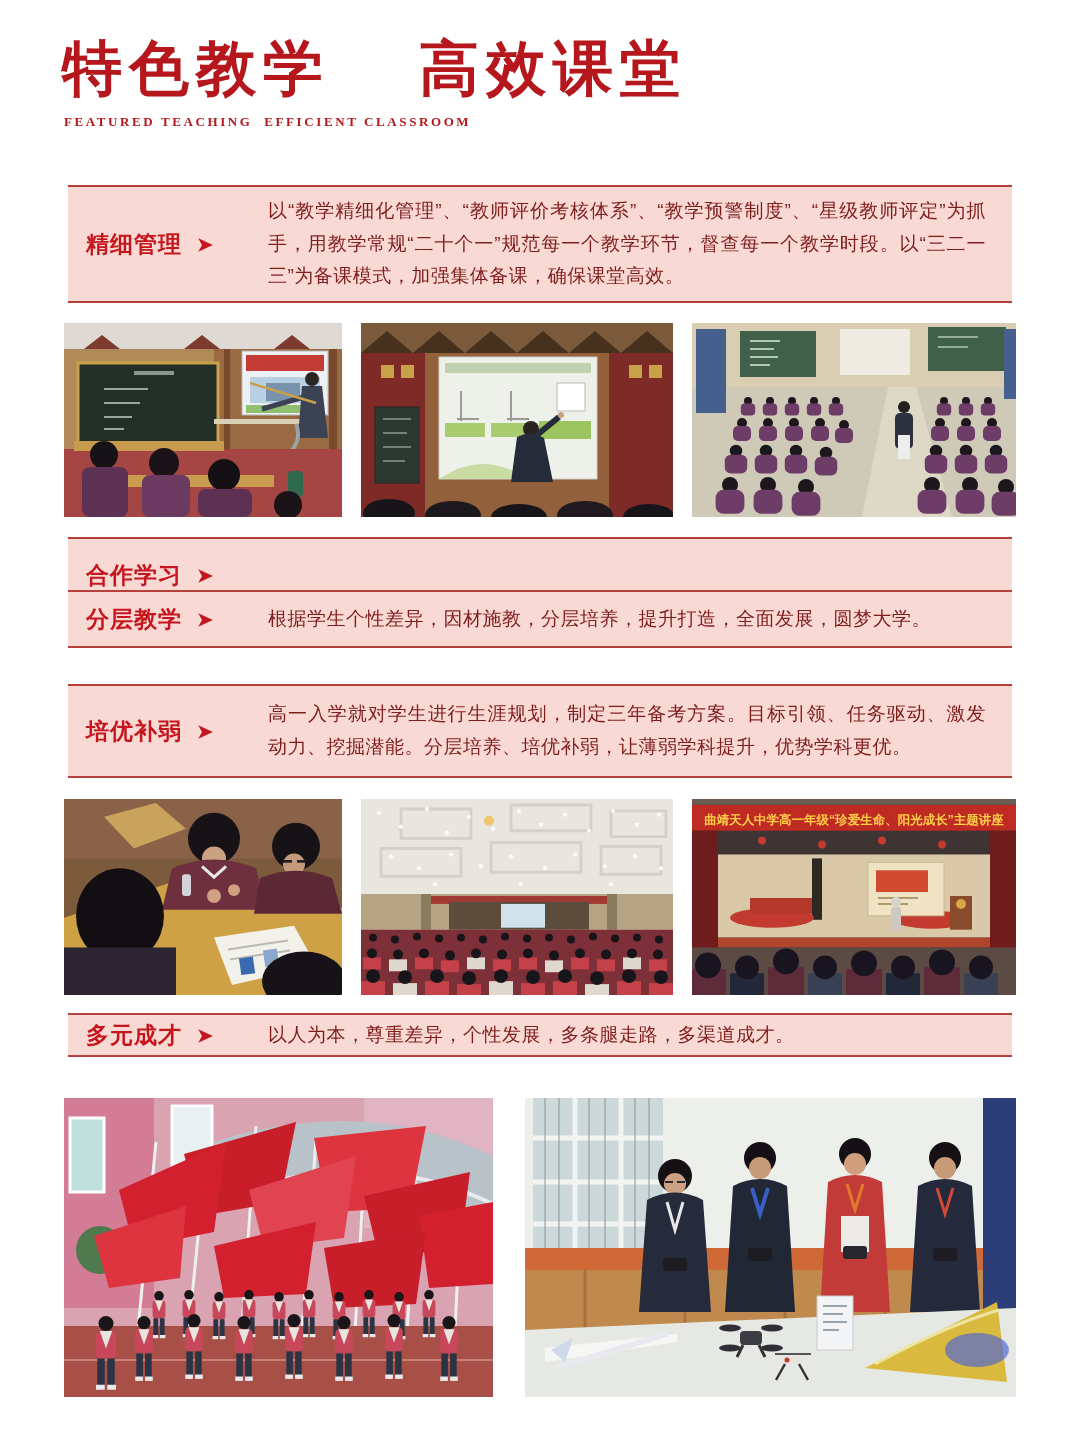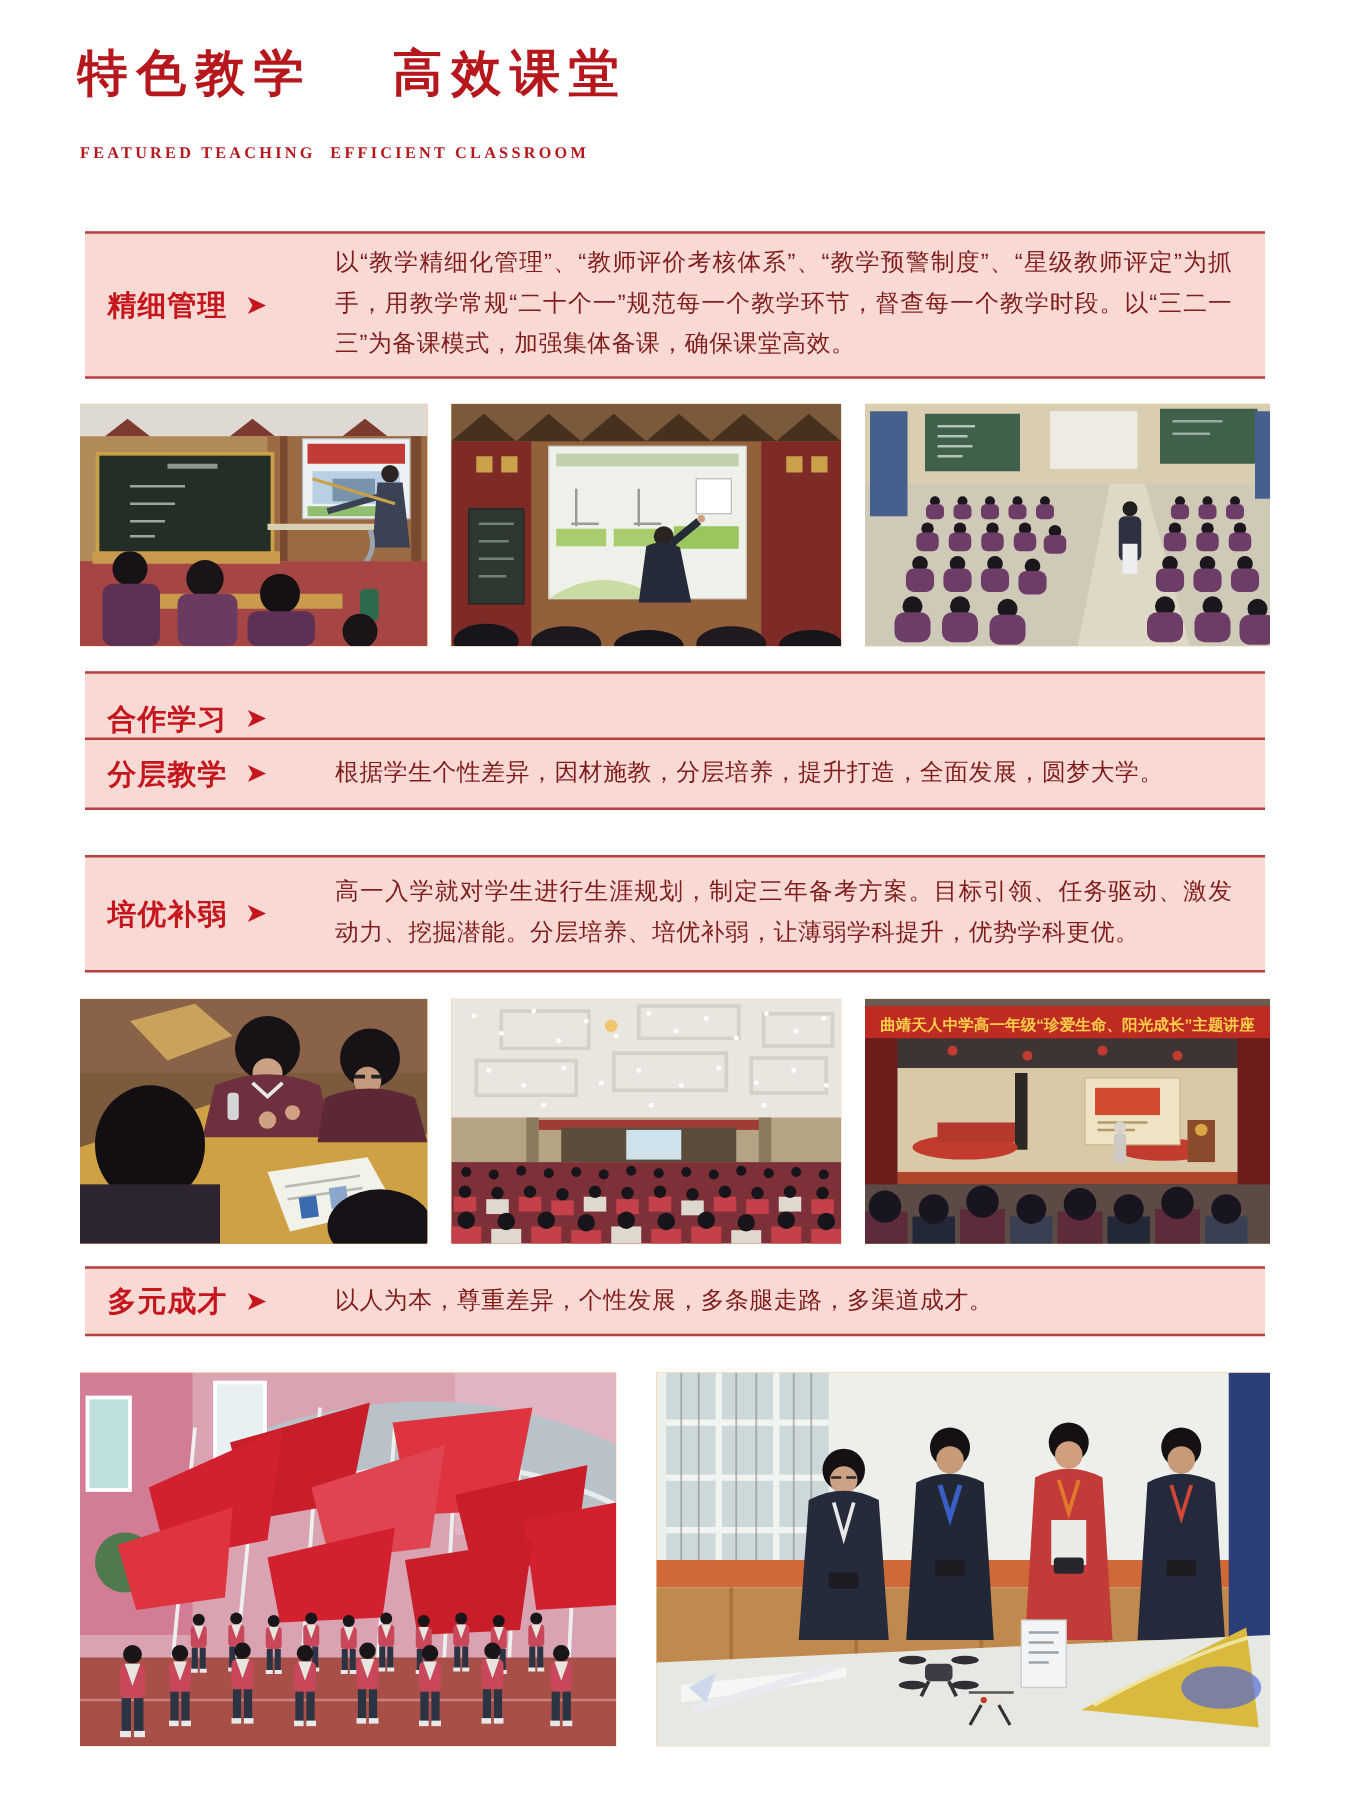--- a/index.html
+++ b/index.html
@@ -1,36 +1,36 @@
 <!DOCTYPE html>
 <html><head>
 <meta charset="utf-8">
 <style>
   html,body{margin:0;padding:0;background:#ffffff;}
   .page{position:relative;width:1080px;height:1436px;background:#fff;
         font-family:"Liberation Sans",sans-serif;overflow:hidden;}
   .title{position:absolute;left:62px;top:38px;font-family:"Liberation Serif",serif;
-         font-weight:900;font-size:40px;line-height:1.05;color:#b5171c;
+         font-weight:900;font-size:60px;line-height:1.05;color:#b5171c;
          letter-spacing:7px;white-space:pre;}
   .subtitle{position:absolute;left:64px;top:114px;font-family:"Liberation Serif",serif;
          font-weight:bold;font-size:13px;color:#b5171c;letter-spacing:2.6px;white-space:pre;}
   .panel{position:absolute;left:68px;width:944px;background:#f9d9d4;
          border-top:2px solid #b5403c;border-bottom:2px solid #b5403c;
          box-sizing:border-box;display:flex;align-items:center;}
   .panel-label{flex:0 0 200px;padding-left:18px;box-sizing:border-box;
          display:flex;align-items:center;gap:15px;color:#c5161d;font-weight:bold;
          font-size:23px;letter-spacing:1px;}
   .panel-arrow{font-size:19px;color:#c5161d;line-height:1;}
   .panel-text{flex:1;padding-right:26px;font-size:19px;color:#7f1d1d;
          line-height:1.72;letter-spacing:0.5px;text-align:justify;}
   #sec1{top:185px;height:118px;}
   #sec2{top:537px;height:76px;justify-content:space-between;}
   #sec3{top:590px;height:58px;}
   #sec4{top:684px;height:94px;}
-  #sec5{top:1013px;height:56px;}
+  #sec5{top:1013px;height:44px;}
   .photo-row{position:absolute;left:64px;width:952px;display:flex;justify-content:space-between;}
   #row1{top:323px;height:194px;}
   #row2{top:799px;height:196px;}
   #row3{top:1098px;height:299px;}
   .photo{height:100%;overflow:hidden;background:#fdba74;}
   .photo svg{display:block;width:100%;height:100%;}
   .p1{width:278px}.p2{width:312px}.p3{width:324px}
   .pl{width:429px}.pr{width:491px}
 </style>
 </head>

